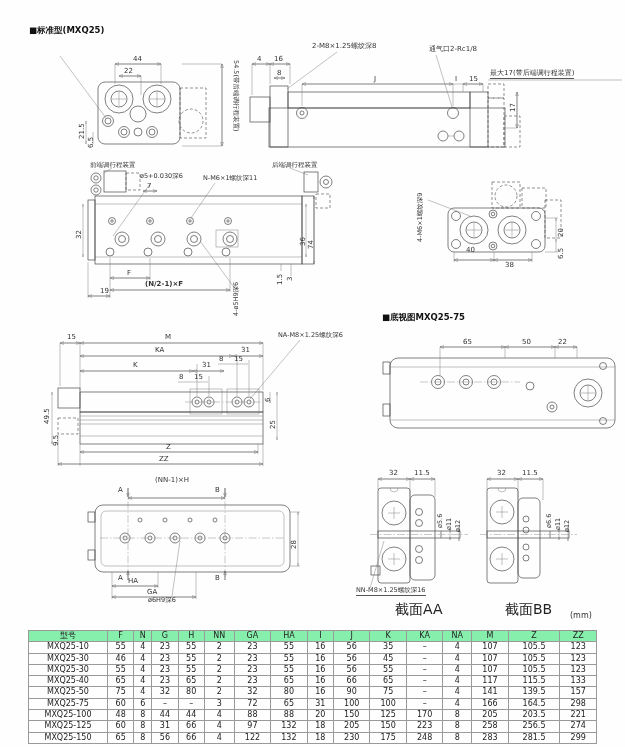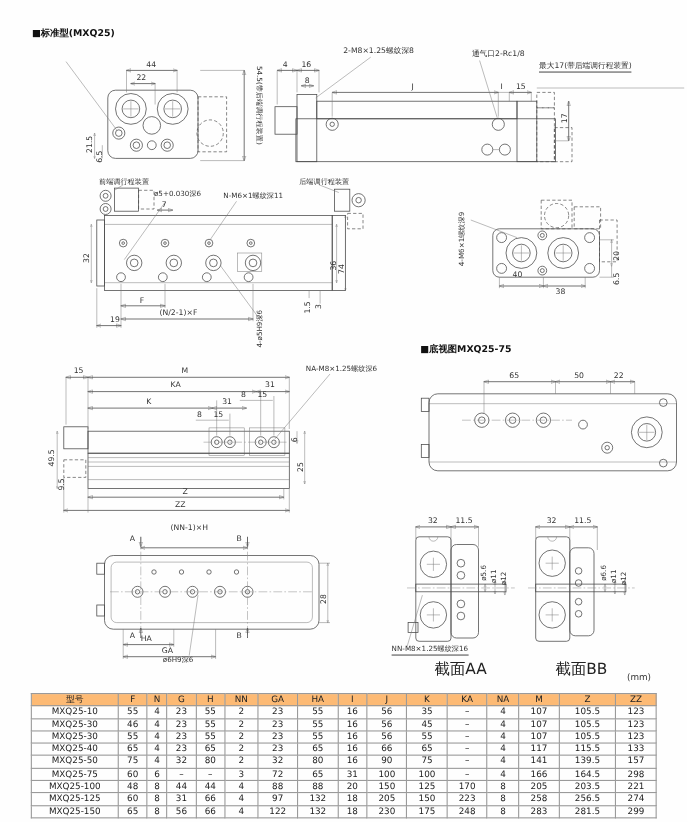--- a/index.html
+++ b/index.html
@@ -16,21 +16,21 @@
   svg .thin{stroke-width:0.45;stroke:#777;}
   .lbl{position:absolute;font-size:7px;line-height:1;color:#333;white-space:nowrap;}
   .s65{font-size:6.5px;}
   .cap{font-size:14px;color:#222;}
   .rot{transform:rotate(-90deg);transform-origin:0 0;}
   .vrt{transform:rotate(90deg);transform-origin:0 0;}
   .unl{border-bottom:0.5px solid #555;padding-bottom:1px;}
   #dimtable{position:absolute;left:28px;top:630px;width:569px;border-collapse:collapse;
         font-size:8px;table-layout:auto;}
   #dimtable th,#dimtable td{border:0.6px solid #9a9a9a;text-align:center;padding:0 1px;height:10.3px;line-height:10.3px;color:#222;}
-  #dimtable th{background:#fdba74;font-weight:normal;}
+  #dimtable th{background:#86efac;font-weight:normal;}
   #dimtable td.model{text-align:center;}
   #dimtable{border:1.4px solid #666;}
   #dimtable th:first-child{width:76px;}
 </style>
 </head>
 <body>
 
 <div id="page">
 
   <div class="subhead" style="left:29px;top:25px;">■标准型(MXQ25)</div>
@@ -378,39 +378,39 @@
   </svg>
 
   <div class="lbl" style="left:133px;top:56px;">44</div>
   <div class="lbl" style="left:124px;top:68px;">22</div>
   <div class="lbl rot" style="left:79px;top:139px;">21.5</div>
   <div class="lbl rot" style="left:88px;top:148px;">6.5</div>
   <div class="lbl vrt s65" style="left:239px;top:60px;">54.5(带后端调行程装置)</div>
 
   <div class="lbl" style="left:312px;top:43px;">2-M8×1.25螺纹深8</div>
   <div class="lbl" style="left:429px;top:46px;">通气口2-Rc1/8</div>
-  <div class="lbl unl" style="left:490px;top:57px;">最大17(带后端调行程装置)</div>
+  <div class="lbl unl" style="left:490px;top:70px;">最大17(带后端调行程装置)</div>
   <div class="lbl" style="left:257px;top:56px;">4</div>
   <div class="lbl" style="left:274px;top:56px;">16</div>
   <div class="lbl" style="left:277px;top:70px;">8</div>
   <div class="lbl" style="left:374px;top:76px;">J</div>
   <div class="lbl" style="left:455px;top:76px;">I</div>
   <div class="lbl" style="left:469px;top:76px;">15</div>
   <div class="lbl rot" style="left:510px;top:112px;">17</div>
 
   <div class="lbl s65" style="left:90px;top:162px;">前端调行程装置</div>
   <div class="lbl s65" style="left:140px;top:173px;">ø5+0.030深6</div>
   <div class="lbl s65" style="left:203px;top:175px;">N-M6×1螺纹深11</div>
   <div class="lbl s65" style="left:272px;top:162px;">后端调行程装置</div>
   <div class="lbl" style="left:147px;top:183px;">7</div>
   <div class="lbl rot" style="left:76px;top:239px;">32</div>
   <div class="lbl rot" style="left:300px;top:246px;">36</div>
   <div class="lbl rot" style="left:308px;top:249px;">74</div>
   <div class="lbl" style="left:127px;top:270px;">F</div>
-  <div class="lbl" style="left:145px;top:281px;">(N/2-1)×F</div>
+  <div class="lbl" style="left:145px;top:281px;font-weight:bold;">(N/2-1)×F</div>
   <div class="lbl" style="left:100px;top:288px;">19</div>
   <div class="lbl rot s65" style="left:233px;top:316px;">4-ø5H9深6</div>
   <div class="lbl rot" style="left:277px;top:285px;">1.5</div>
   <div class="lbl rot" style="left:287px;top:281px;">3</div>
 
   <div class="lbl rot s65" style="left:417px;top:242px;">4-M6×1螺纹深9</div>
   <div class="lbl" style="left:466px;top:247px;">40</div>
   <div class="lbl" style="left:505px;top:262px;">38</div>
   <div class="lbl rot" style="left:558px;top:237px;">20</div>
   <div class="lbl rot" style="left:558px;top:259px;">6.5</div>

